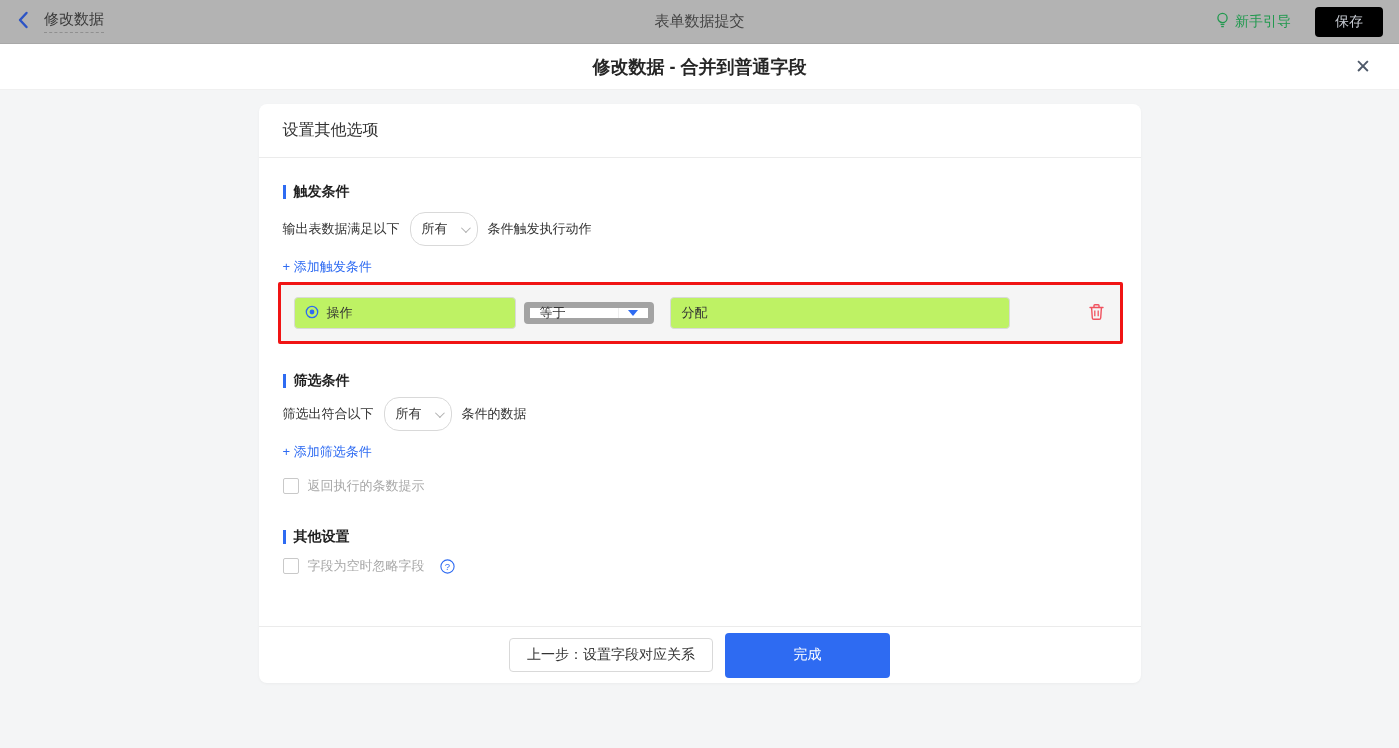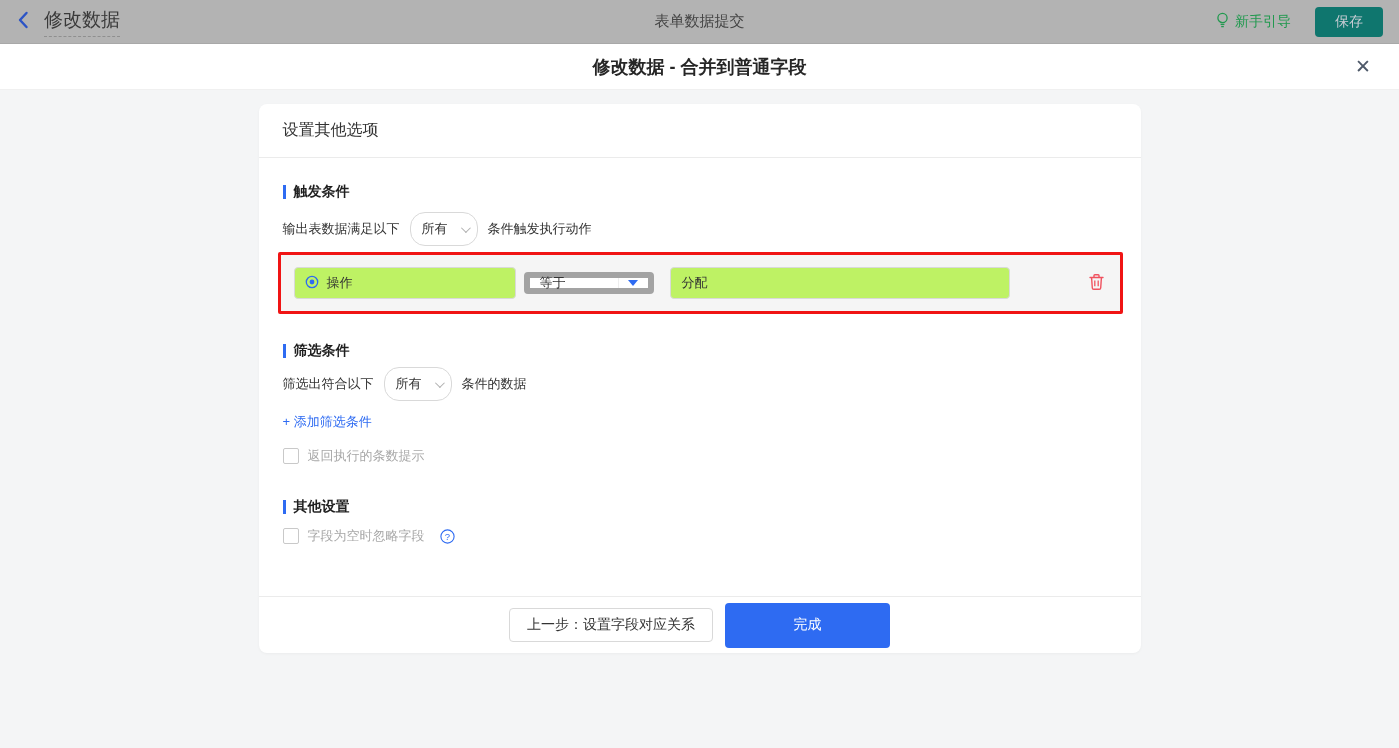--- a/index.html
+++ b/index.html
@@ -17,21 +17,21 @@
     height: 44px;
     background: #b3b3b3;
     display: flex;
     align-items: center;
     padding: 0 16px;
     border-bottom: 1px solid #a8a8a8;
   }
   .topbar-left { display: flex; align-items: center; gap: 14px; }
   .back-btn { display: flex; align-items: center; cursor: pointer; }
   .topbar-doc-name {
-    font-size: 19px;
+    font-size: 15px;
     color: #3a3a3a;
     border-bottom: 1px dashed #8f8f8f;
     padding-bottom: 3px;
   }
   .topbar-title {
     position: absolute;
     left: 0; right: 0;
     text-align: center;
     font-size: 15px;
     color: #454545;
@@ -48,21 +48,21 @@
     display: flex;
     align-items: center;
     gap: 5px;
     color: #21994f;
     font-size: 14px;
     cursor: pointer;
   }
   .save-btn {
     width: 68px;
     height: 30px;
-    background: #0f766e;
+    background: #000000;
     color: #c9cdd4;
     border: none;
     border-radius: 4px;
     font-size: 14px;
     cursor: pointer;
     font-family: inherit;
   }
 
   
   .dialog-header {
@@ -347,20 +347,23 @@
 
       <div class="sentence">
         <span>输出表数据满足以下</span>
         <span class="mini-select">
           <span>所有</span>
           <span class="chev-down"></span>
         </span>
         <span>条件触发执行动作</span>
       </div>
 
+      <div>
+        <span class="add-link">+ 添加触发条件</span>
+      </div>
 
       <div class="red-box">
         <div class="cond-row">
           <div class="field-box">
             <span>
               <svg width="14" height="14" viewBox="0 0 14 14">
                 <circle cx="7" cy="7" r="5.7" fill="none" stroke="#2e6bf2" stroke-width="1.3"></circle>
                 <circle cx="7" cy="7" r="2.4" fill="#2e6bf2"></circle>
               </svg>
             </span>

